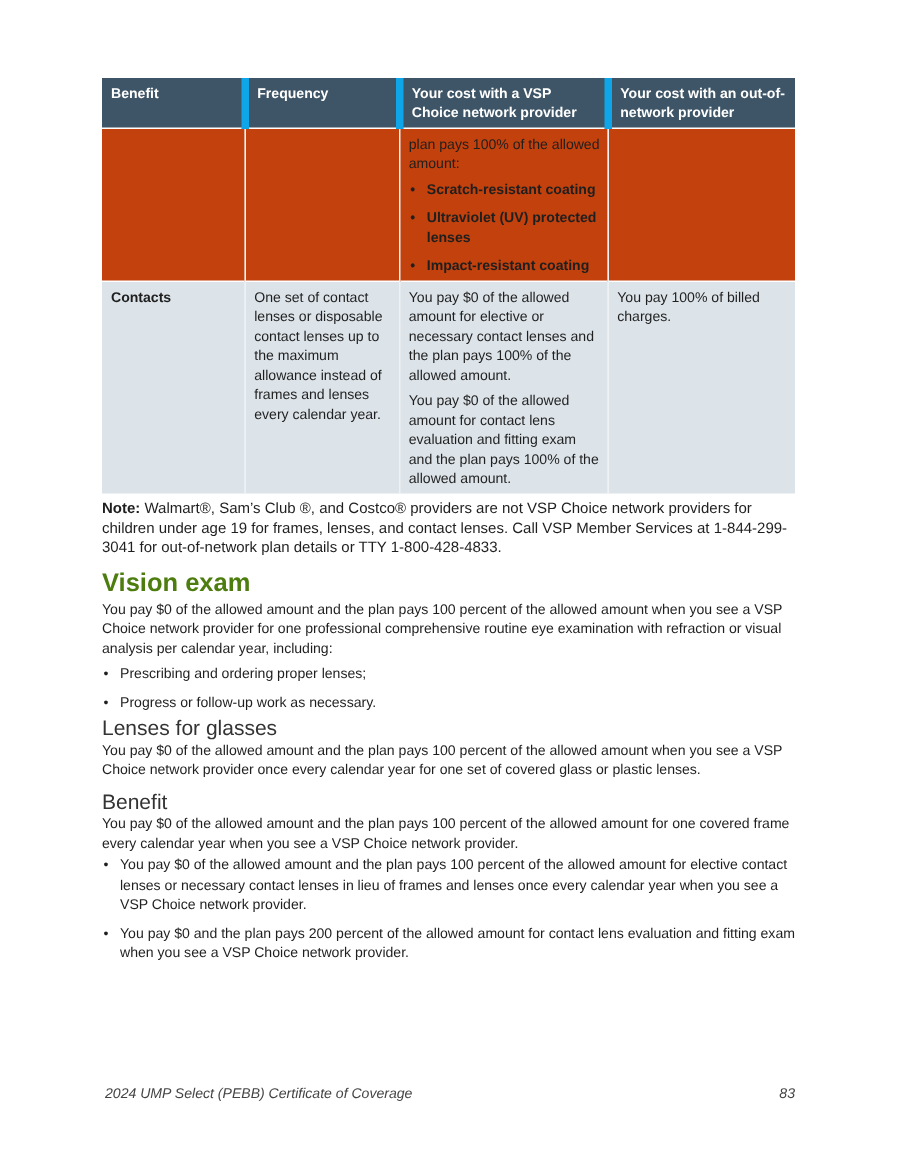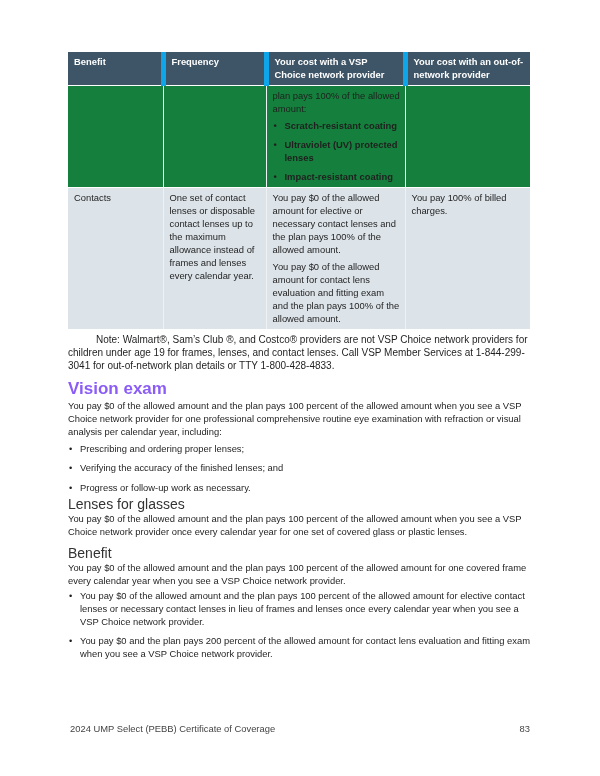--- a/index.html
+++ b/index.html
@@ -34,49 +34,49 @@
       line-height: 13px;
     }
     table.benefits th:last-child { border-right: none; }
     table.benefits td {
       vertical-align: top;
       padding: 3px 4px 4px 6px;
       border-right: 1px solid #eef2f5;
       border-top: 1px solid #ffffff;
     }
     table.benefits td:last-child { border-right: none; }
-    tr.row-cont td { background: #15803d; margin-top: 34px; }
+    tr.row-cont td { background: #c2410c; margin-top: 34px; }
     tr.row-contacts td { background: #dce3e9; }
     td p { margin: 0 0 4px 0; }
     td ul { list-style: none; margin: 2px 0 0 0; }
     td ul li {
       position: relative;
       padding-left: 12px;
       margin-bottom: 6px;
       font-weight: bold;
     }
     td ul li::before {
       content: "\2022";
       position: absolute;
       left: 1px;
       top: 0;
     }
-    .bold { font-weight: normal; margin-left: 28px; }
+    .bold { font-weight: bold; }
     .note {
       font-size: 10px;
       line-height: 13.2px;
       margin-top: 4px;
       padding-left: 0;
     }
     h2.section {
       font-size: 17px;
       font-weight: bold;
       margin-top: 6px;
       line-height: 20px;
-      color: #8b5cf6;
+      color: #4d7c0f;
     }
     h3.sub {
       font-size: 14px;
       font-weight: normal;
       color: #333;
       line-height: 16px;
       margin-top: 4px;
     }
     p.body {
       font-size: 9.4px;
@@ -95,20 +95,21 @@
       position: absolute;
       left: 1px;
       top: 0;
     }
     .footer {
       position: absolute;
       left: 70px;
       width: 460px;
       top: 723px;
       font-size: 9.4px;
+      font-style: italic;
       color: #444;
       display: flex;
       justify-content: space-between;
     }
   </style>
 </head>
 <body>
 
 <div class="page">
 
@@ -152,21 +153,20 @@
       </tr>
     </tbody>
   </table>
 
   <p class="note"><span class="bold">Note:</span><span> Walmart®, Sam’s Club ®, and Costco® providers are not VSP Choice network providers for children under age 19 for frames, lenses, and contact lenses. Call VSP Member Services at 1-844-299-3041 for out-of-network plan details or TTY 1-800-428-4833.</span></p>
 
   <h2 class="section">Vision exam</h2>
   <p class="body">You pay $0 of the allowed amount and the plan pays 100 percent of the allowed amount when you see a VSP Choice network provider for one professional comprehensive routine eye examination with refraction or visual analysis per calendar year, including:</p>
   <ul class="body-list">
     <li>Prescribing and ordering proper lenses;</li>
-    <li>Verifying the accuracy of the finished lenses; and</li>
     <li style="margin-bottom:0">Progress or follow-up work as necessary.</li>
   </ul>
 
 
   <h3 class="sub" style="margin-top:2px">Lenses for glasses</h3>
   <p class="body">You pay $0 of the allowed amount and the plan pays 100 percent of the allowed amount when you see a VSP Choice network provider once every calendar year for one set of covered glass or plastic lenses.</p>
 
   <h3 class="sub" style="margin-top:7px">Benefit</h3>
   <p class="body">You pay $0 of the allowed amount and the plan pays 100 percent of the allowed amount for one covered frame every calendar year when you see a VSP Choice network provider.</p>
 

